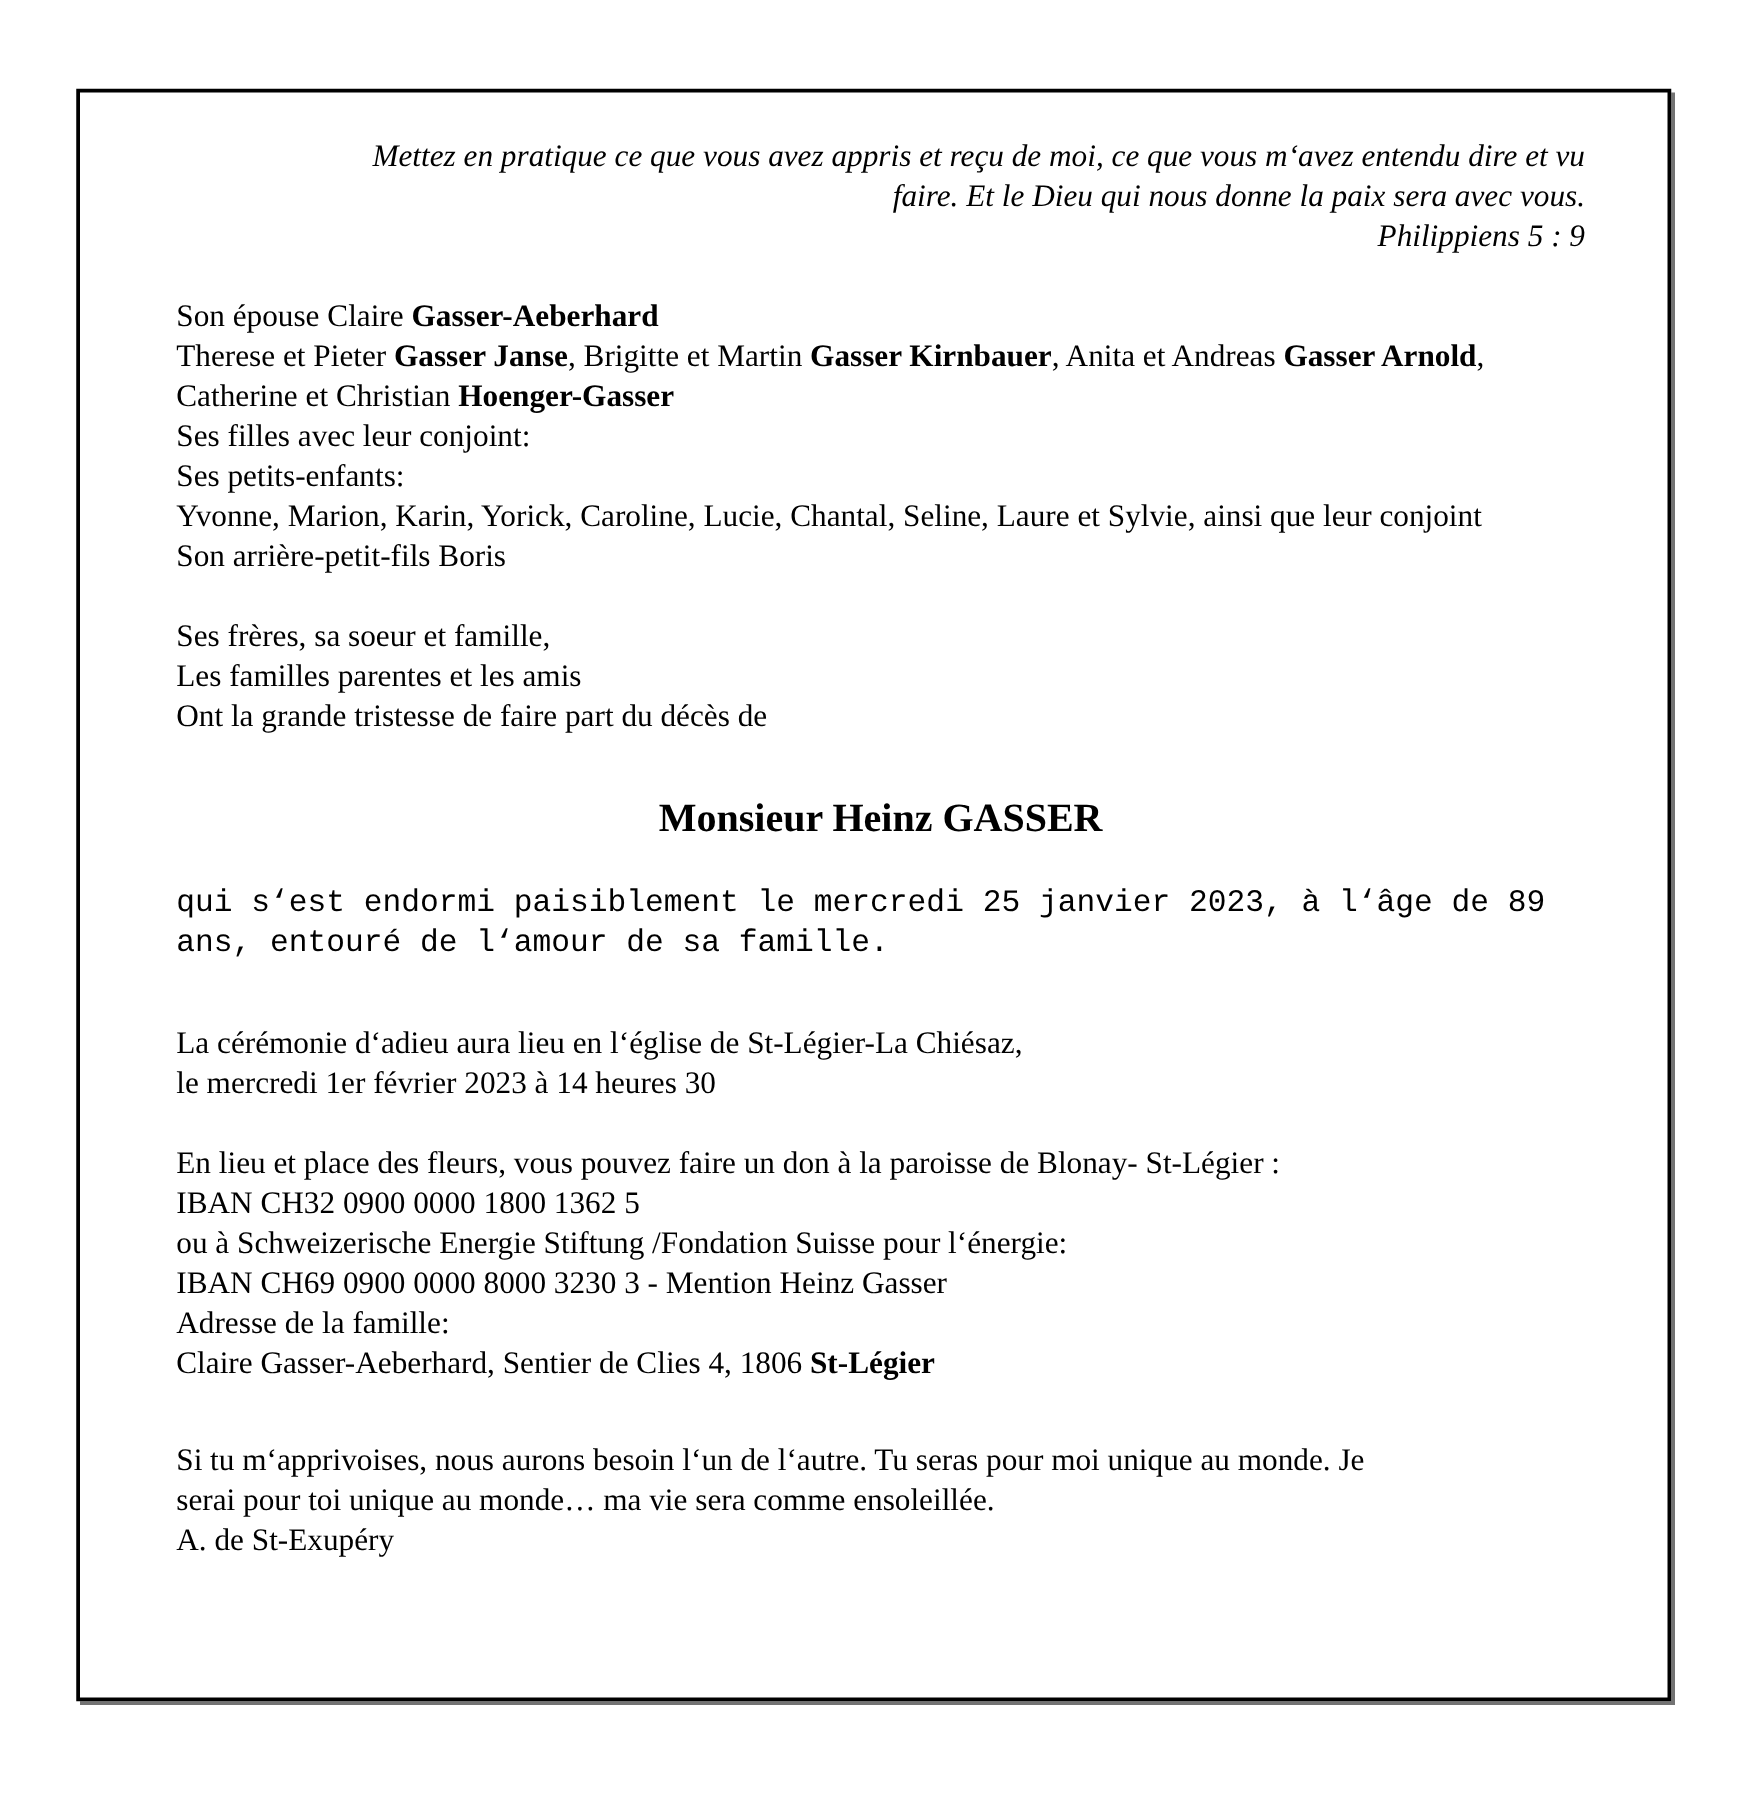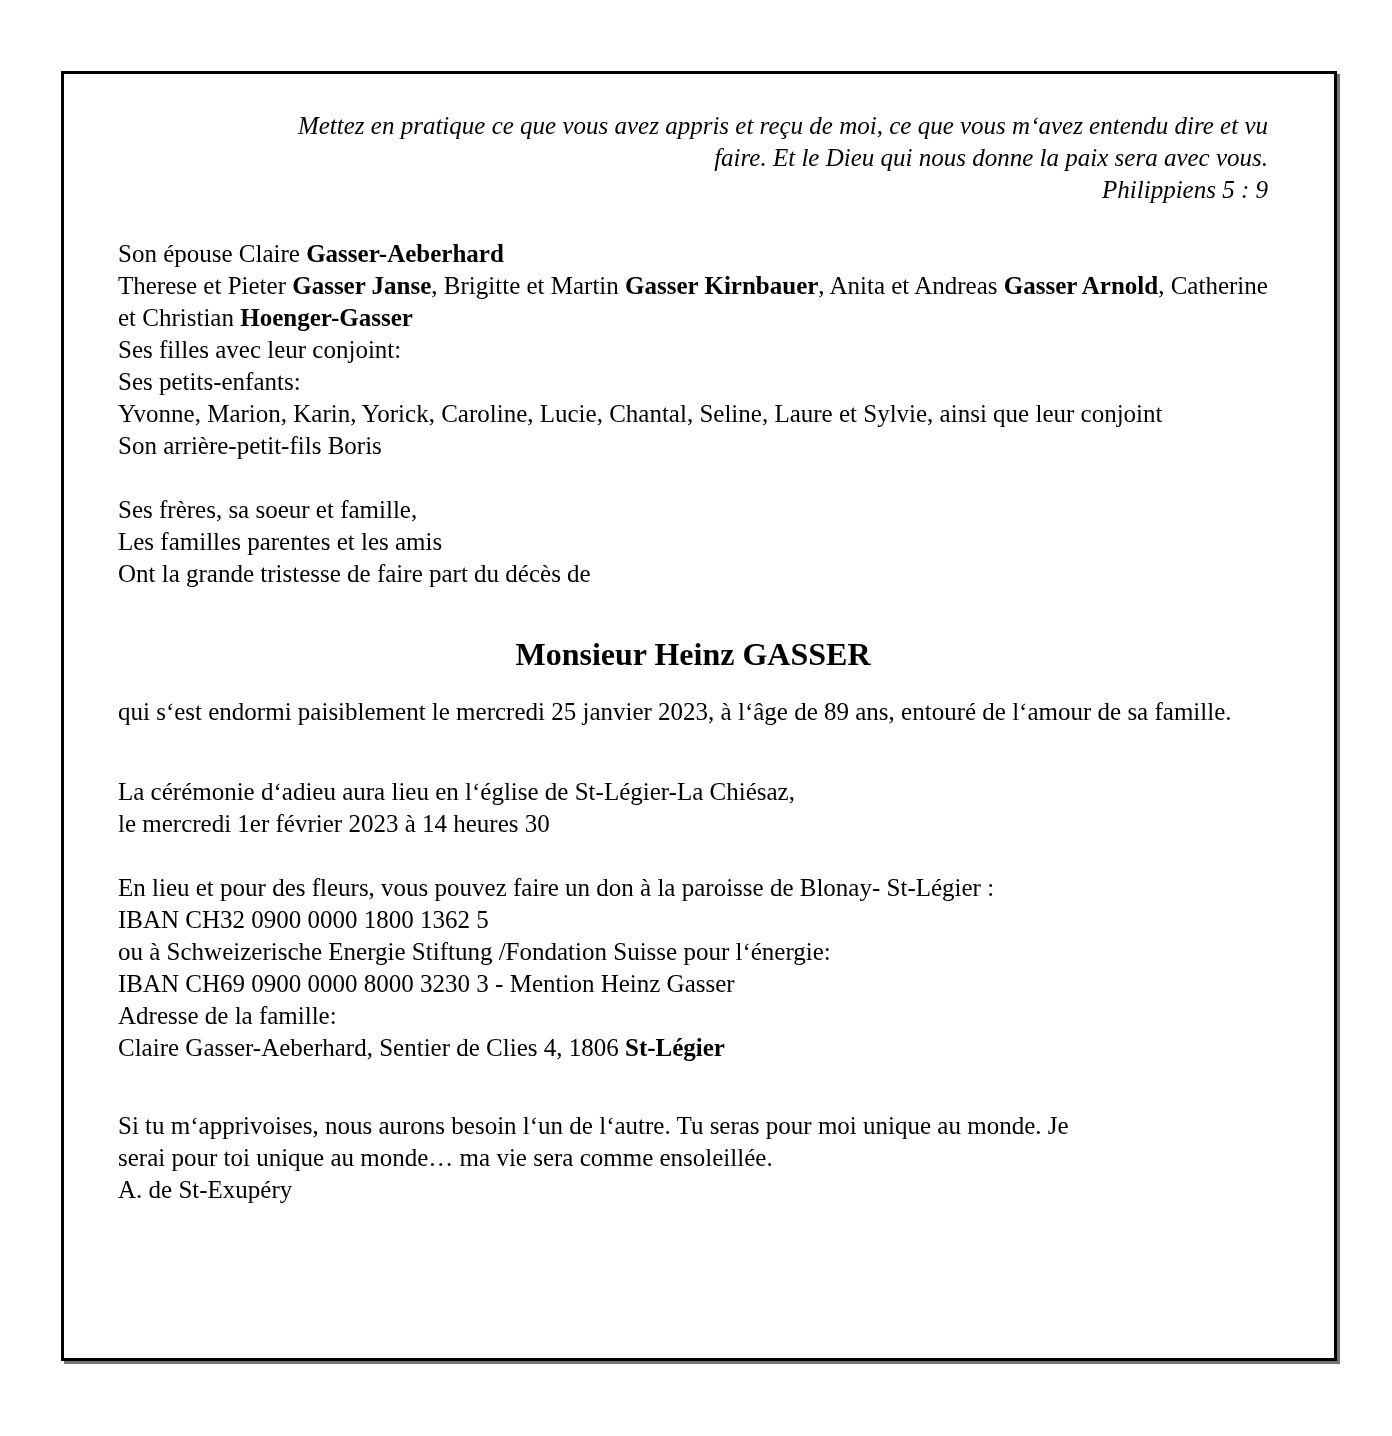--- a/index.html
+++ b/index.html
@@ -21,41 +21,41 @@
   .frame {
     position: absolute;
     left: 61px;
     top: 71px;
     width: 1276px;
     height: 1290px;
     box-sizing: border-box;
     border: 3px solid #000000;
     box-shadow: 3px 3px 0 rgba(0,0,0,0.55);
     background: #ffffff;
-    padding: 36px 66px 0 54px;
+    padding: 36px 66px 0 77px;
   }
   .line, p {
     margin: 0;
     font-size: 25px;
     line-height: 32px;
   }
   .quote-block {
     text-align: right;
     font-style: italic;
   }
   .mourners-block { margin-top: 32px; }
   .siblings-block { margin-top: 32px; }
   .deceased-title {
     margin-top: 42px;
     text-align: center;
     font-weight: bold;
     font-size: 32px;
     line-height: 44px;
   }
-  .death-notice { margin-top: 20px; }
+  .death-notice { margin-top: 31px; font-family: Liberation Mono, monospace; }
   .ceremony-block { margin-top: 48px; }
   .donations-block { margin-top: 32px; }
   .address-block { }
   .closing-quote {
     margin-top: 46px;
     text-align: left;
   }
   b { font-weight: bold; }
 </style>
 </head>
@@ -88,21 +88,21 @@
     <div class="deceased-title">Monsieur Heinz GASSER</div>
 
     <p class="death-notice">qui s‘est endormi paisiblement le mercredi 25 janvier 2023, à l‘âge de 89 ans, entouré de l‘amour de sa famille.</p>
 
     <div class="ceremony-block">
       <p>La cérémonie d‘adieu aura lieu en l‘église de St-Légier-La Chiésaz,</p>
       <p>le mercredi 1er février 2023 à 14 heures 30</p>
     </div>
 
     <div class="donations-block">
-      <p>En lieu et pour des fleurs, vous pouvez faire un don à la paroisse de Blonay- St-Légier :</p>
+      <p>En lieu et place des fleurs, vous pouvez faire un don à la paroisse de Blonay- St-Légier :</p>
       <p>IBAN CH32 0900 0000 1800 1362 5</p>
       <p>ou à Schweizerische Energie Stiftung /Fondation Suisse pour l‘énergie:</p>
       <p>IBAN CH69 0900 0000 8000 3230 3 - Mention Heinz Gasser</p>
     </div>
 
     <div class="address-block">
       <p>Adresse de la famille:</p>
       <p><span>Claire Gasser-Aeberhard, Sentier de Clies 4, 1806 </span><b>St-Légier</b></p>
     </div>
 

